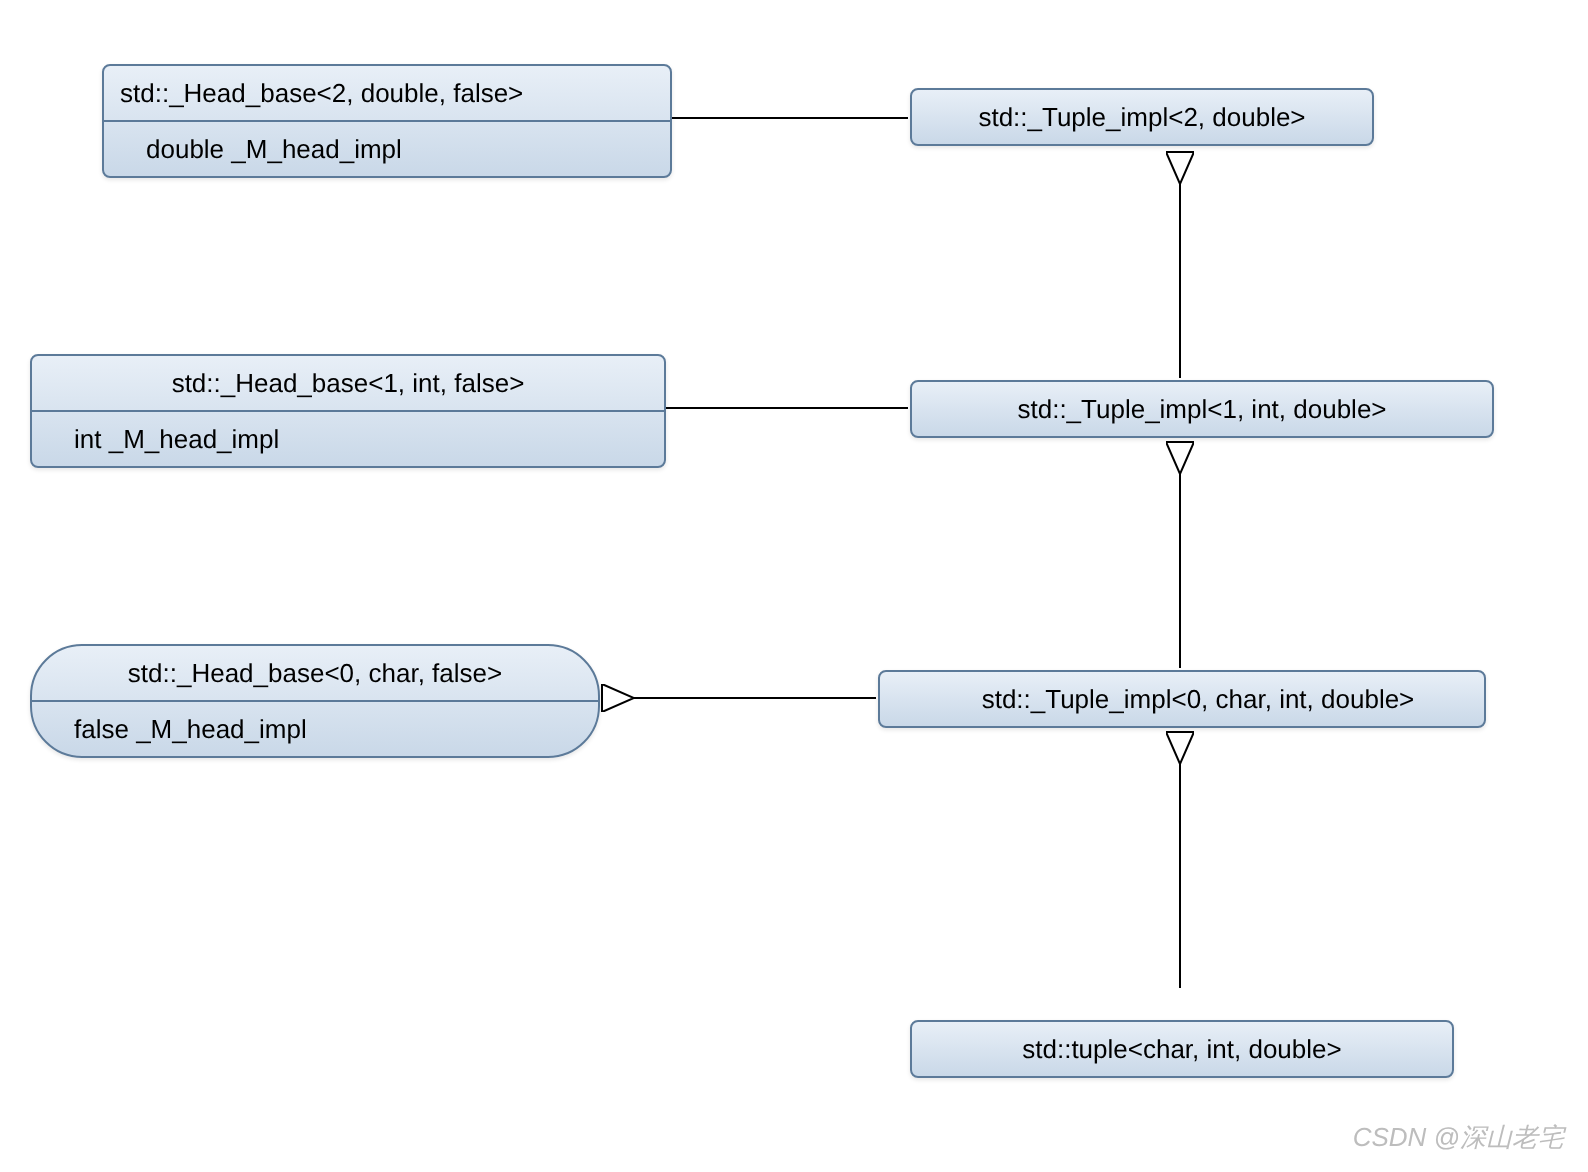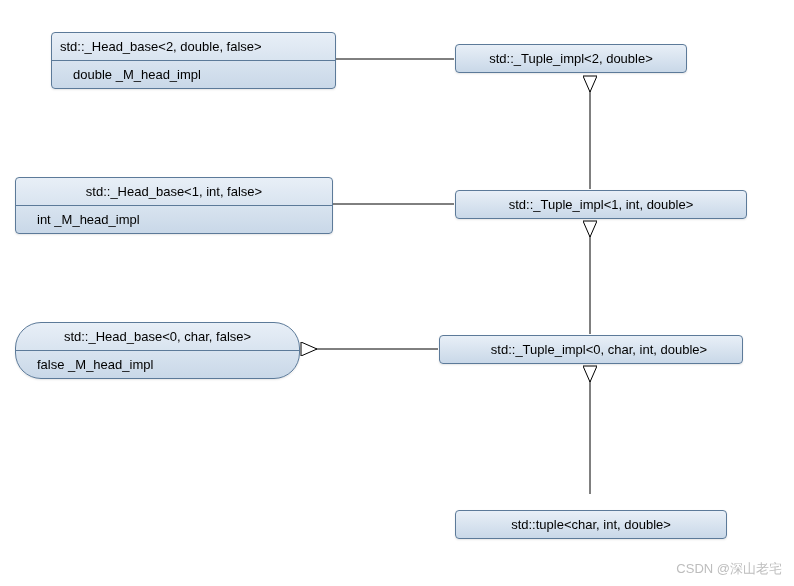--- a/index.html
+++ b/index.html
@@ -39,20 +39,21 @@
     width: 794px;
     height: 586px;
     pointer-events: none;
   }
   .watermark {
     position: absolute;
     right: 12px;
     bottom: 8px;
     color: #bdbdbd;
     font-size: 13px;
+    font-style: italic;
   }
 </style>
 </head>
 <body>
 
 <svg class="connectors">
   <defs>
     <marker id="tri" markerWidth="18" markerHeight="14" refX="1" refY="7" orient="auto" markerUnits="userSpaceOnUse">
       <path d="M 0 7 L 16 0 L 16 14 Z" fill="#fff" stroke="#000" stroke-width="1"></path>
     </marker>

